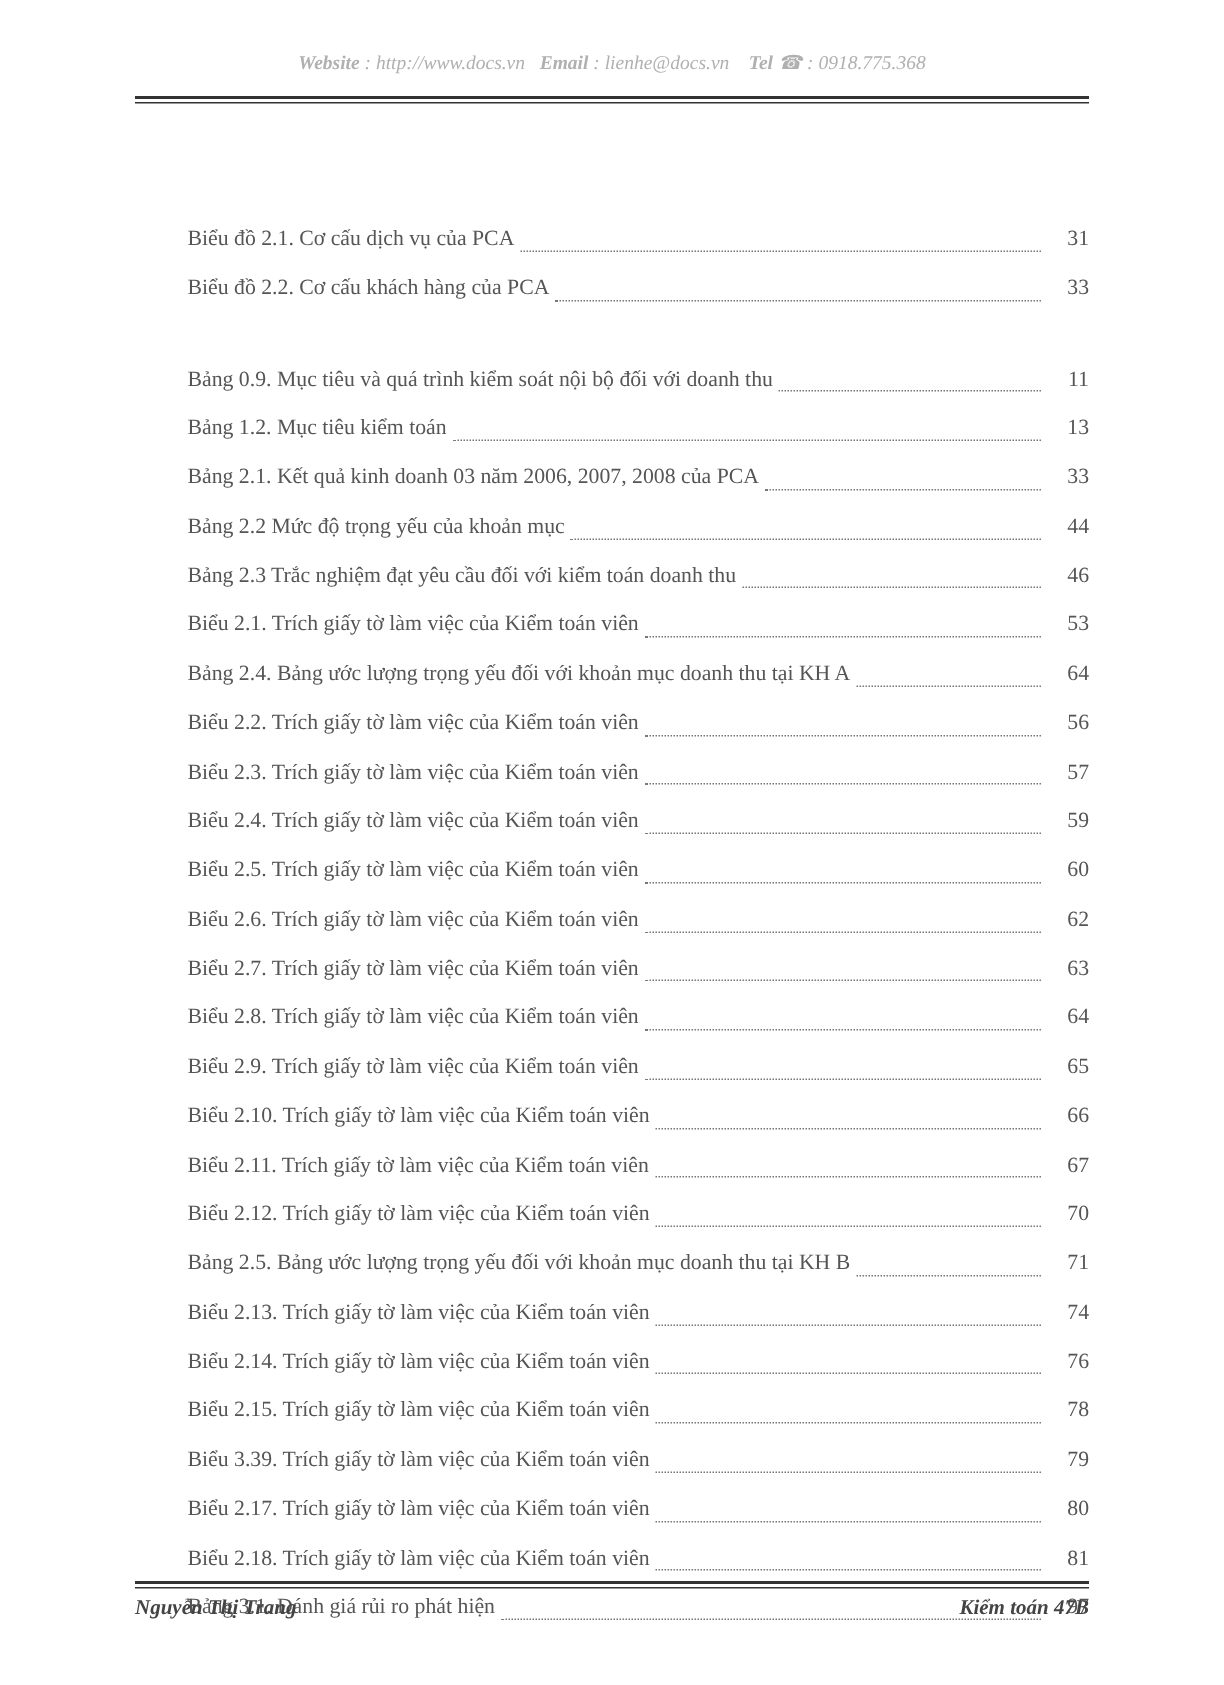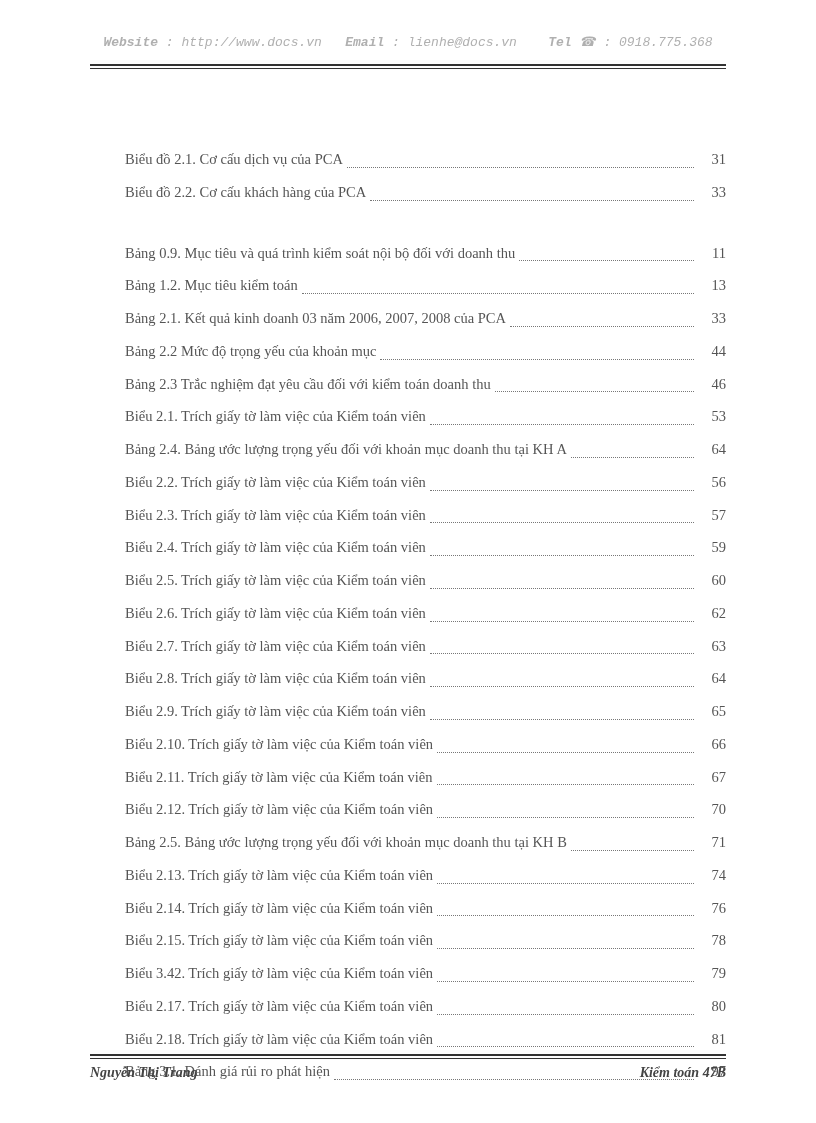--- a/index.html
+++ b/index.html
@@ -10,21 +10,20 @@
       font-family: 'Times New Roman', serif;
       color: #333333;
       position: relative;
     }
     .header {
       padding: 34px 90px 8px 90px;
       text-align: center;
       font-size: 13px;
       font-style: italic;
       color: #b0b0b0;
-      font-family: Liberation Mono, monospace;
     }
     .header .label { font-weight: bold; color: #b0b0b0; }
     .header-line {
       margin: 6px 90px 0 90px;
       border-top: 2.5px solid #333333;
       border-bottom: 1px solid #333333;
       height: 5px;
     }
     .content {
       padding: 80px 90px 30px 125px;
@@ -209,21 +208,21 @@
         <span class="toc-text">Biểu 2.14. Trích giấy tờ làm việc của Kiểm toán viên</span>
         <span class="toc-dots"></span>
         <span class="toc-page">76</span>
       </div>
       <div class="toc-entry">
         <span class="toc-text">Biểu 2.15. Trích giấy tờ làm việc của Kiểm toán viên</span>
         <span class="toc-dots"></span>
         <span class="toc-page">78</span>
       </div>
       <div class="toc-entry">
-        <span class="toc-text">Biểu 3.42. Trích giấy tờ làm việc của Kiểm toán viên</span>
+        <span class="toc-text">Biểu 3.39. Trích giấy tờ làm việc của Kiểm toán viên</span>
         <span class="toc-dots"></span>
         <span class="toc-page">79</span>
       </div>
       <div class="toc-entry">
         <span class="toc-text">Biểu 2.17. Trích giấy tờ làm việc của Kiểm toán viên</span>
         <span class="toc-dots"></span>
         <span class="toc-page">80</span>
       </div>
       <div class="toc-entry">
         <span class="toc-text">Biểu 2.18. Trích giấy tờ làm việc của Kiểm toán viên</span>

